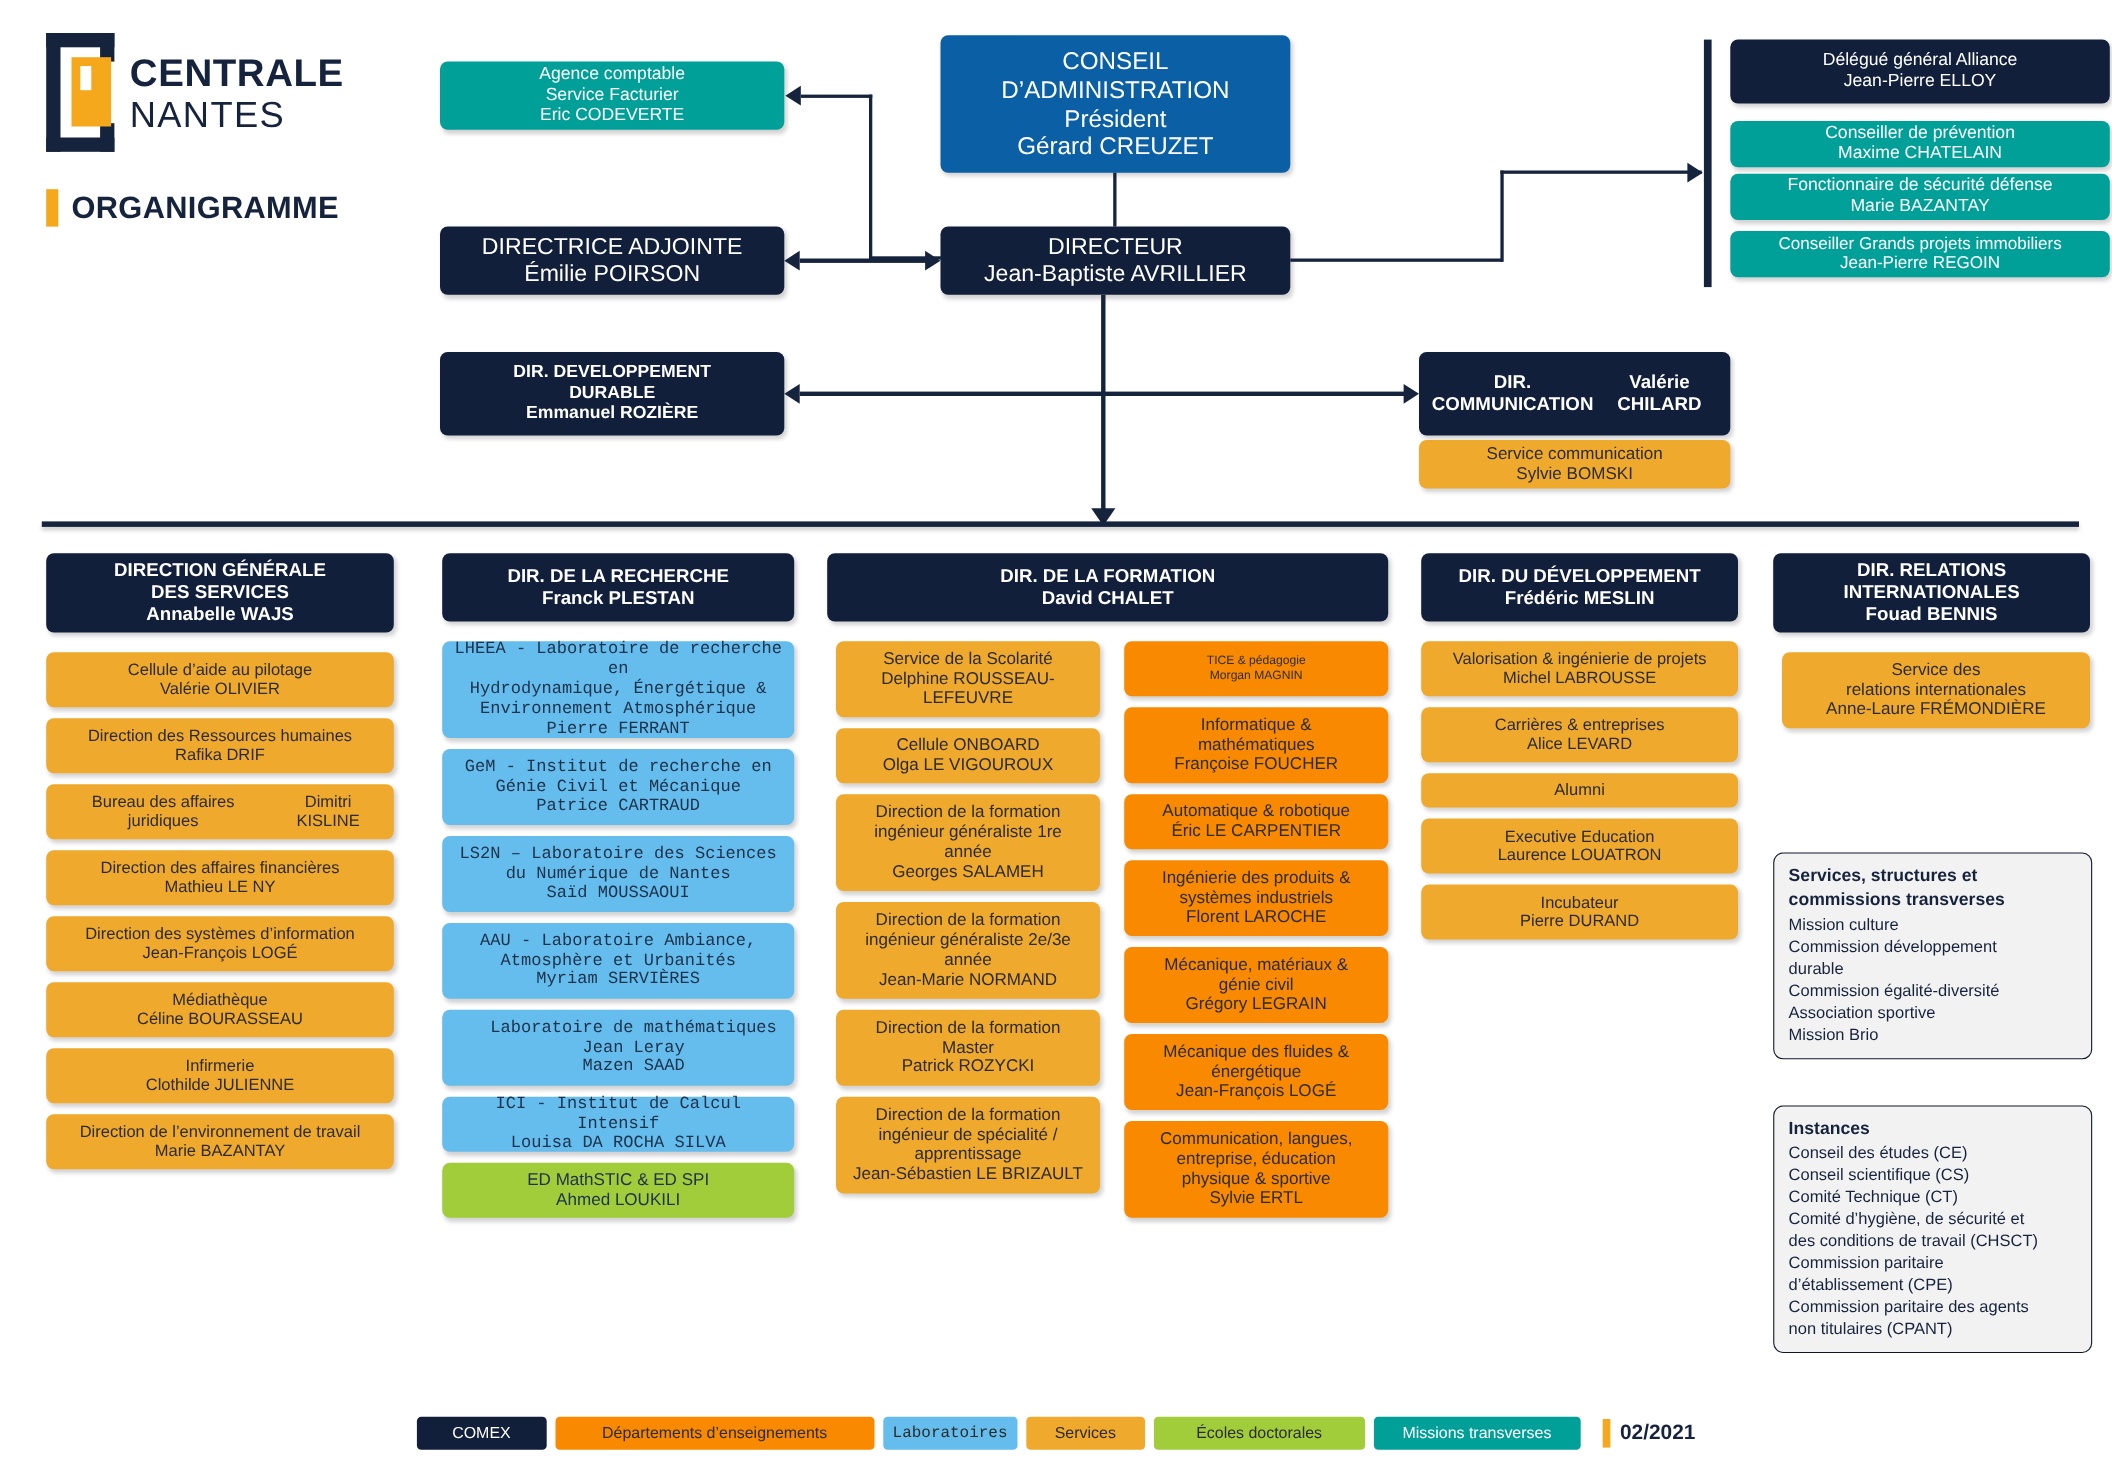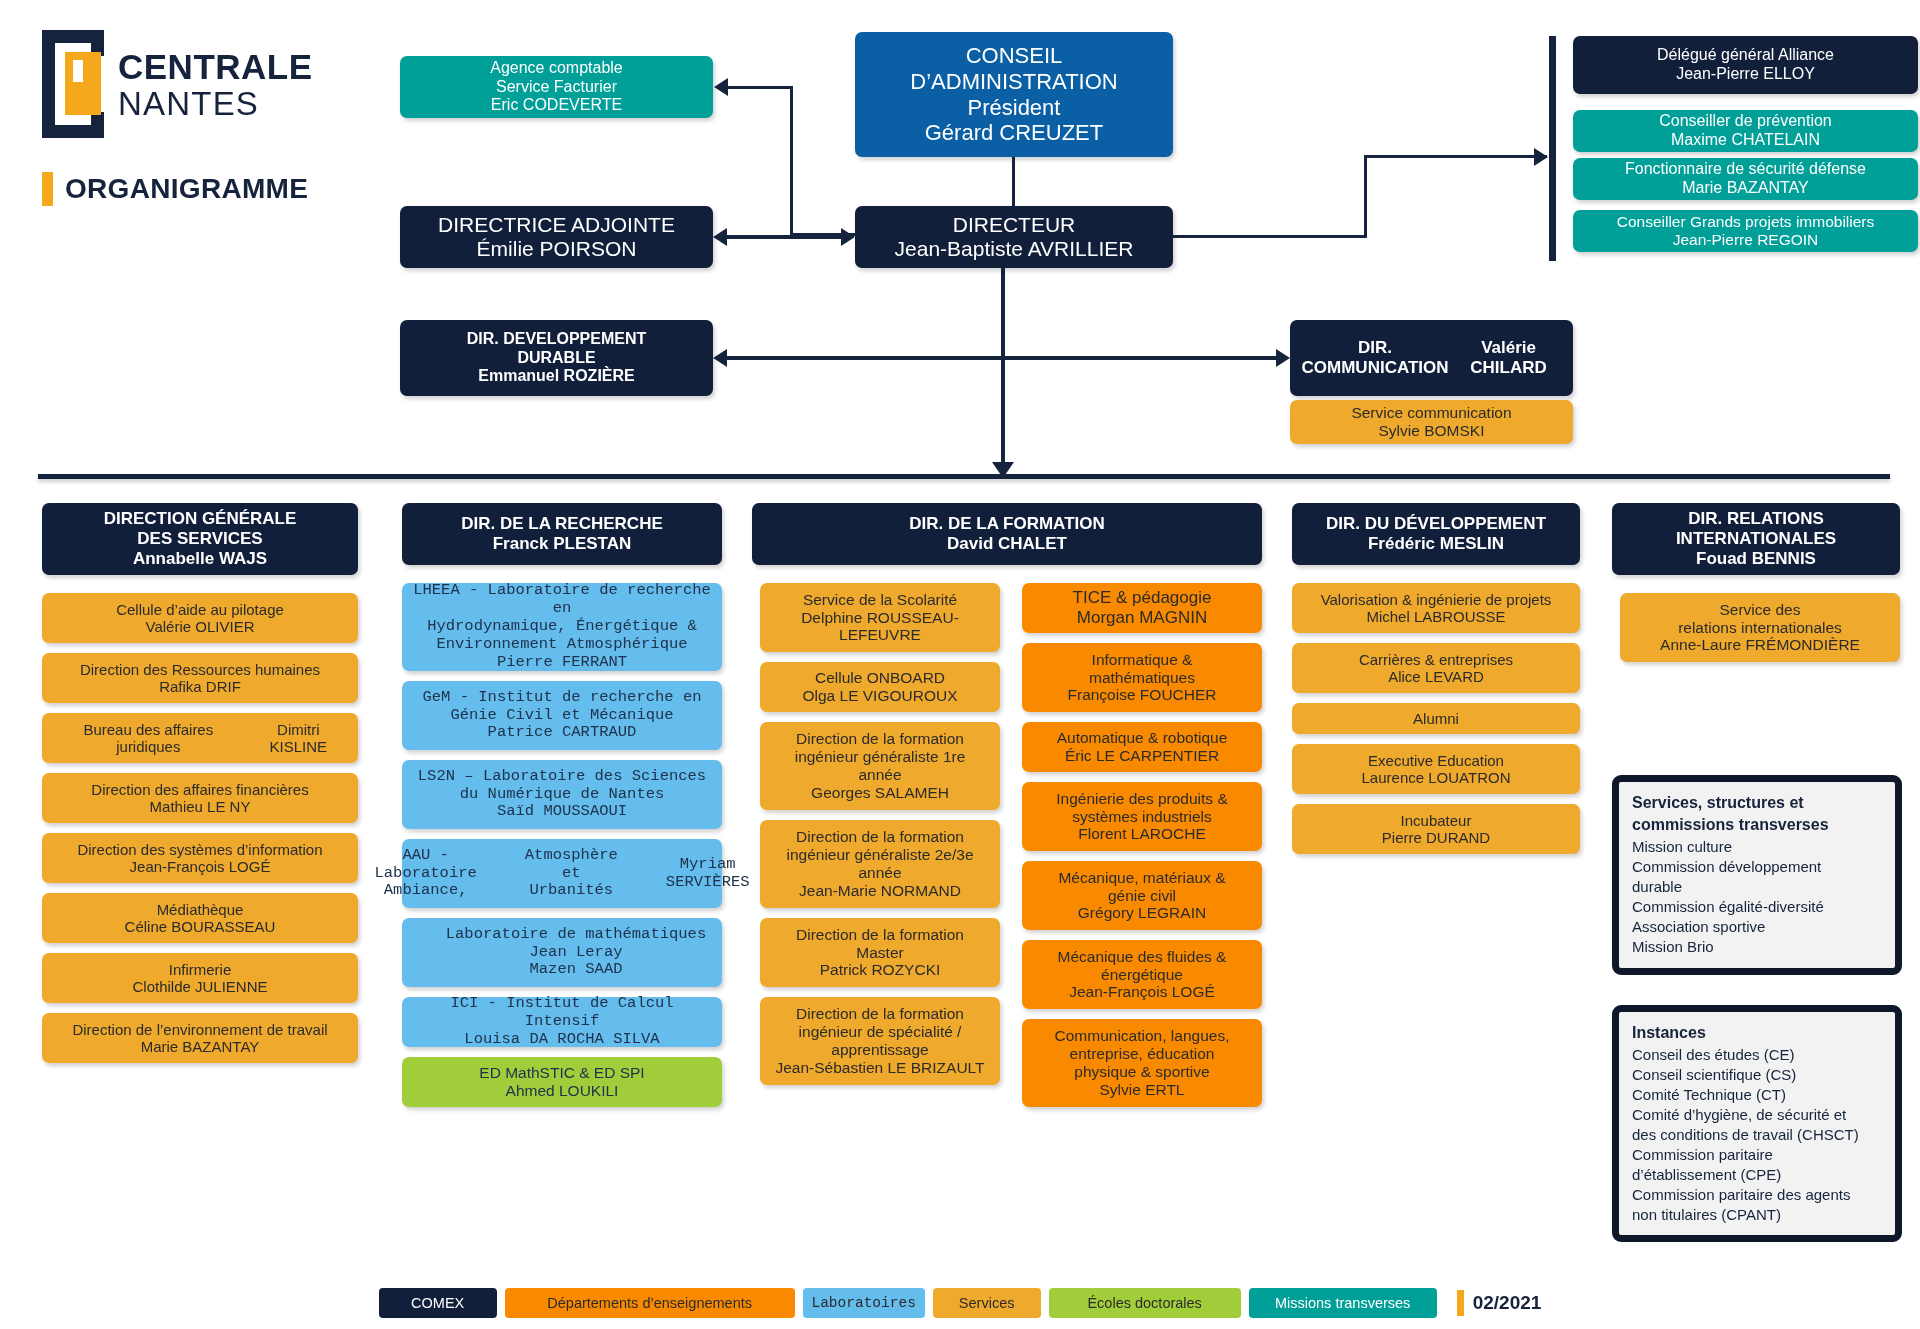--- a/index.html
+++ b/index.html
@@ -65,21 +65,21 @@
   
   .separator { position: absolute; height: 5px; background: #16233c; box-shadow: 0 3px 4px rgba(0,0,0,0.2); }
 
   
   .teal-bar { position: absolute; width: 7px; background: #16233c; }
 
   
   .panel {
     position: absolute;
     background: #f2f2f2;
-    border: 7px solid #0f172a;
+    border: 1px solid #0f172a;
     border-radius: 9px;
     padding: 11px 13px;
     font-size: 15px;
     line-height: 1.33;
     color: #16233c;
   }
   .panel .ph { font-weight: bold; font-size: 16px; line-height: 1.25; margin-bottom: 2px; }
 
   
   .legend { position: absolute; left: 0; top: 1288px; width: 1920px; display: flex; justify-content: center; align-items: center; gap: 8px; }
@@ -252,21 +252,21 @@
       <div class="box skyblue" style="left: 402px; top: 681px; width: 320px; height: 69px; font-size: 15.5px; flex-direction: column;">
         <div>GeM - Institut de recherche en</div>
         <div>Génie Civil et Mécanique</div>
         <div>Patrice CARTRAUD</div>
       </div>
       <div class="box skyblue" style="left: 402px; top: 760px; width: 320px; height: 69px; font-size: 15.5px; flex-direction: column;">
         <div>LS2N – Laboratoire des Sciences</div>
         <div>du Numérique de Nantes</div>
         <div>Saïd MOUSSAOUI</div>
       </div>
-      <div class="box skyblue" style="left: 402px; top: 839px; width: 320px; height: 69px; font-size: 15.5px; flex-direction: row; gap: 48px;">
+      <div class="box skyblue" style="left: 402px; top: 839px; width: 320px; height: 69px; font-size: 15.5px; flex-direction: column;">
         <div>AAU - Laboratoire Ambiance,</div>
         <div>Atmosphère et Urbanités</div>
         <div>Myriam SERVIÈRES</div>
       </div>
       <div class="box skyblue" style="left: 402px; top: 918px; width: 320px; height: 69px; font-size: 15.5px; flex-direction: column; padding-left: 36px;">
         <div>Laboratoire de mathématiques</div>
         <div>Jean Leray</div>
         <div>Mazen SAAD</div>
       </div>
       <div class="box skyblue" style="left: 402px; top: 997px; width: 320px; height: 50px; font-size: 15.5px; flex-direction: column;">
@@ -306,21 +306,21 @@
         <div>Direction de la formation</div>
         <div>Master</div>
         <div>Patrick ROZYCKI</div>
       </div>
       <div class="box amber" style="left: 760px; top: 997px; width: 240px; height: 88px; font-size: 15.5px; flex-direction: column;">
         <div>Direction de la formation</div>
         <div>ingénieur de spécialité /</div>
         <div>apprentissage</div>
         <div>Jean-Sébastien LE BRIZAULT</div>
       </div>
-      <div class="box orange" style="left: 1022px; top: 583px; width: 240px; height: 50px; font-size: 17px; flex-direction: column;">
+      <div class="box orange" style="left: 1022px; top: 583px; width: 240px; height: 50px; font-size: 11px; flex-direction: column;">
         <div>TICE &amp; pédagogie</div>
         <div>Morgan MAGNIN</div>
       </div>
       <div class="box orange" style="left: 1022px; top: 643px; width: 240px; height: 69px; font-size: 15.5px; flex-direction: column;">
         <div>Informatique &amp;</div>
         <div>mathématiques</div>
         <div>Françoise FOUCHER</div>
       </div>
       <div class="box orange" style="left: 1022px; top: 722px; width: 240px; height: 50px; font-size: 15.5px; flex-direction: column;">
         <div>Automatique &amp; robotique</div>

